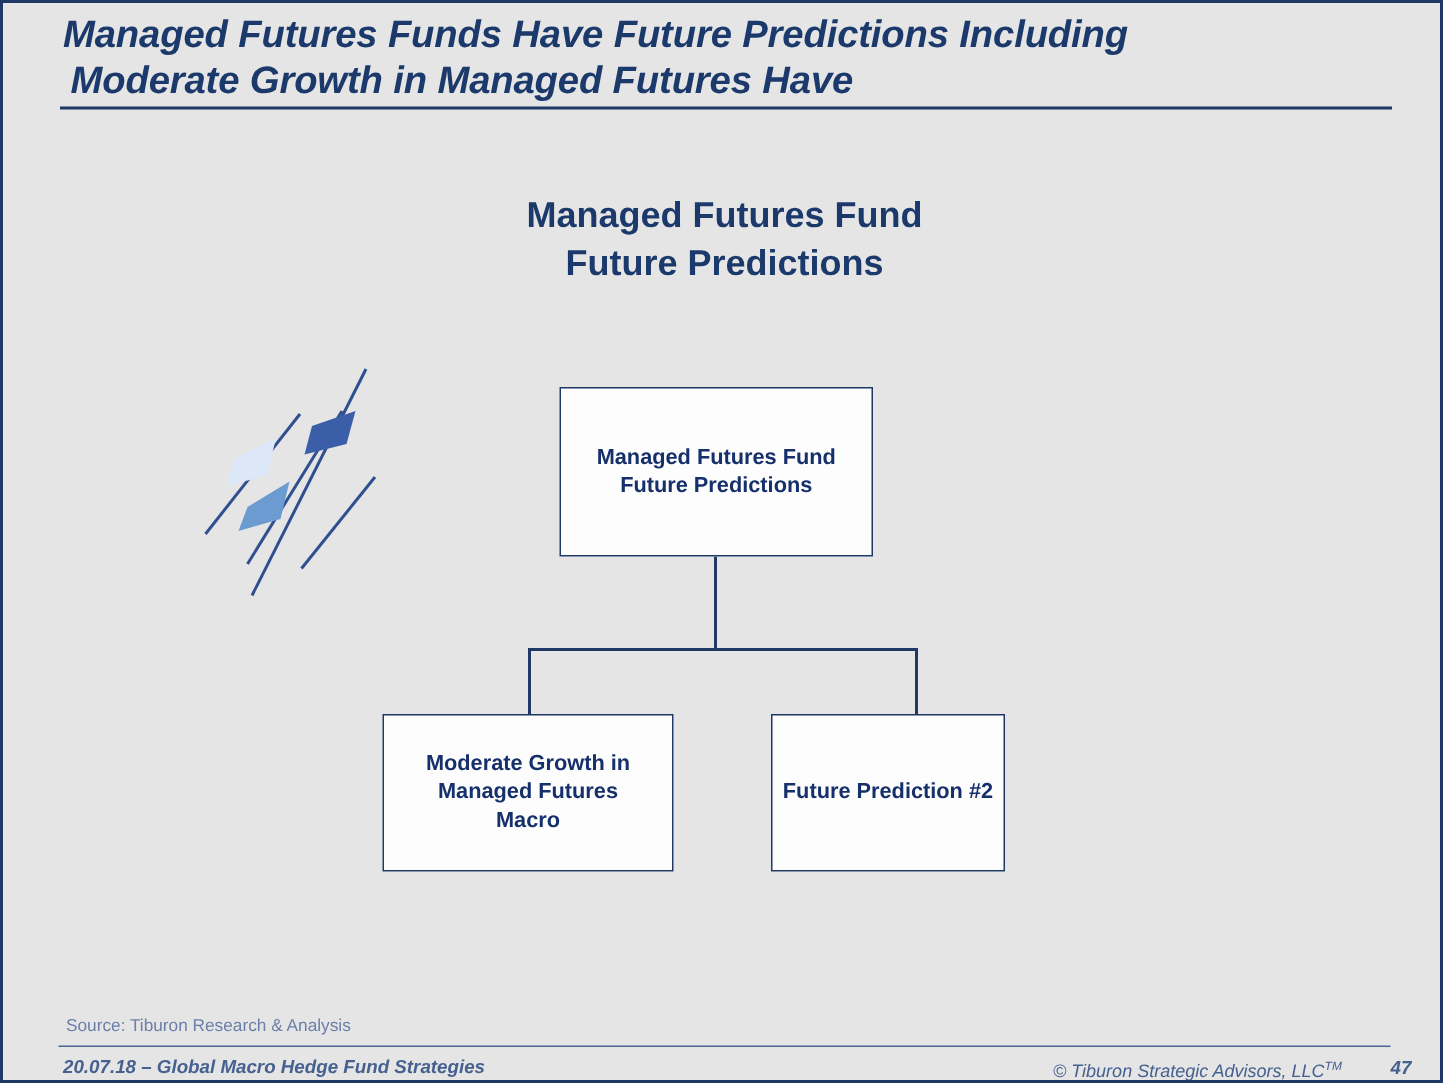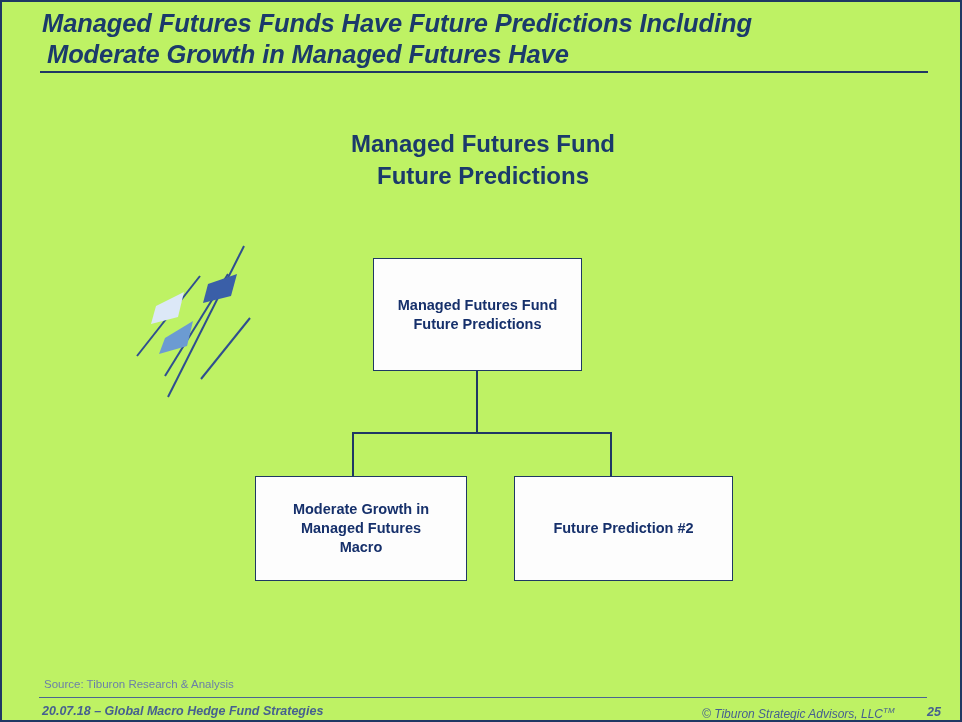--- a/index.html
+++ b/index.html
@@ -8,21 +8,21 @@
     background: #ffffff;
   }
   body {
     font-family: "Liberation Sans", sans-serif;
   }
 
   #slide {
     position: relative;
     width: 962px;
     height: 722px;
-    background: #bef264;
+    background: #e5e5e5;
     box-sizing: border-box;
     border: 2px solid #1f3864;
     overflow: hidden;
   }
 
   
   #title-block {
     position: absolute;
     left: 40px;
     top: 6px;
@@ -89,27 +89,27 @@
   }
   #box-root {
     left: 371px;
     top: 256px;
     width: 209px;
     height: 113px;
   }
   #box-child-1 {
     left: 253px;
     top: 474px;
-    width: 212px;
+    width: 194px;
     height: 105px;
   }
   #box-child-2 {
     left: 512px;
     top: 474px;
-    width: 219px;
+    width: 156px;
     height: 105px;
   }
 
   .connector {
     position: absolute;
     background: #1f3864;
   }
   #conn-root-down {
     left: 474px;
     top: 369px;
@@ -249,16 +249,16 @@
       <div>Future Prediction #2</div>
     </div>
   </div>
 
   <div id="source-text">Source:  Tiburon Research &amp; Analysis</div>
   <div id="footer-rule"></div>
   <div id="footer-left">20.07.18 – Global Macro Hedge Fund Strategies</div>
   <div id="footer-copyright">
     <span>© Tiburon Strategic Advisors, LLC</span><span class="tm">TM</span>
   </div>
-  <div id="page-number">25</div>
+  <div id="page-number">47</div>
   <div id="footer-bottom-rule"></div>
 
 </div>
 
 </body></html>

